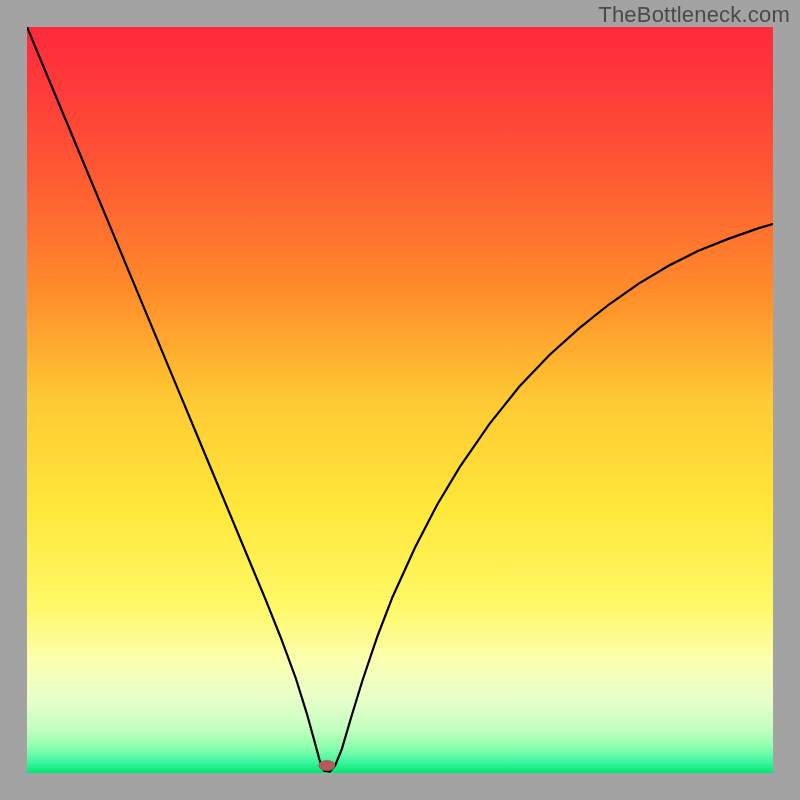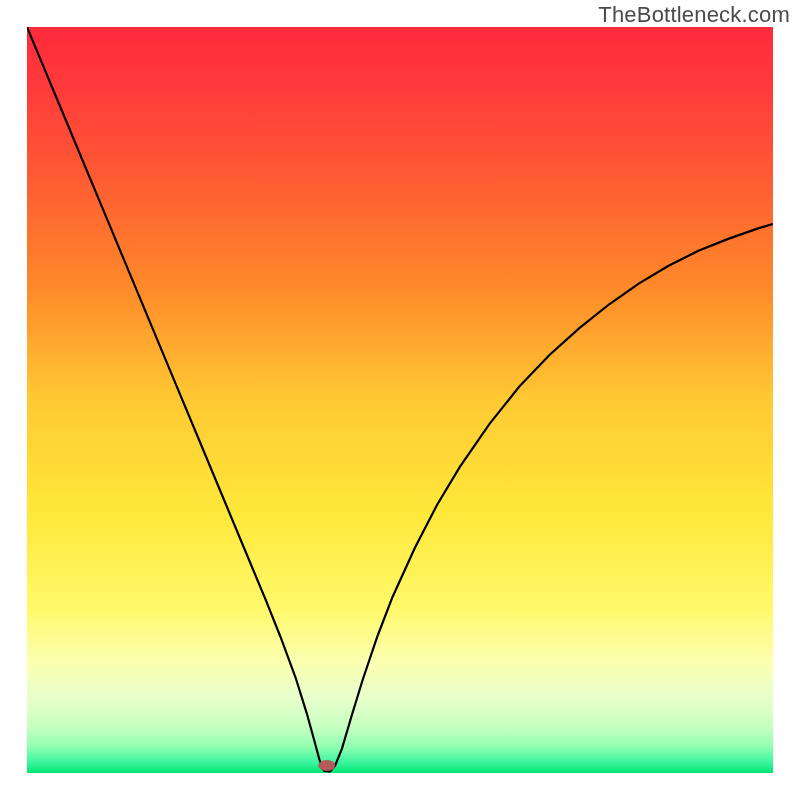--- a/index.html
+++ b/index.html
@@ -8,21 +8,21 @@
     width: 800px;
     height: 800px;
     background: #000;
     font-family: Arial, Helvetica, sans-serif;
     overflow: hidden;
   }
   .frame {
     position: relative;
     width: 800px;
     height: 800px;
-    background: #ffffff;
+    background: #a3a3a3;
   }
   .watermark {
     position: absolute;
     top: 2px;
     right: 10px;
     color: #4a4a4a;
     font-size: 22px;
     font-weight: 500;
     letter-spacing: 0.2px;
     z-index: 10;

